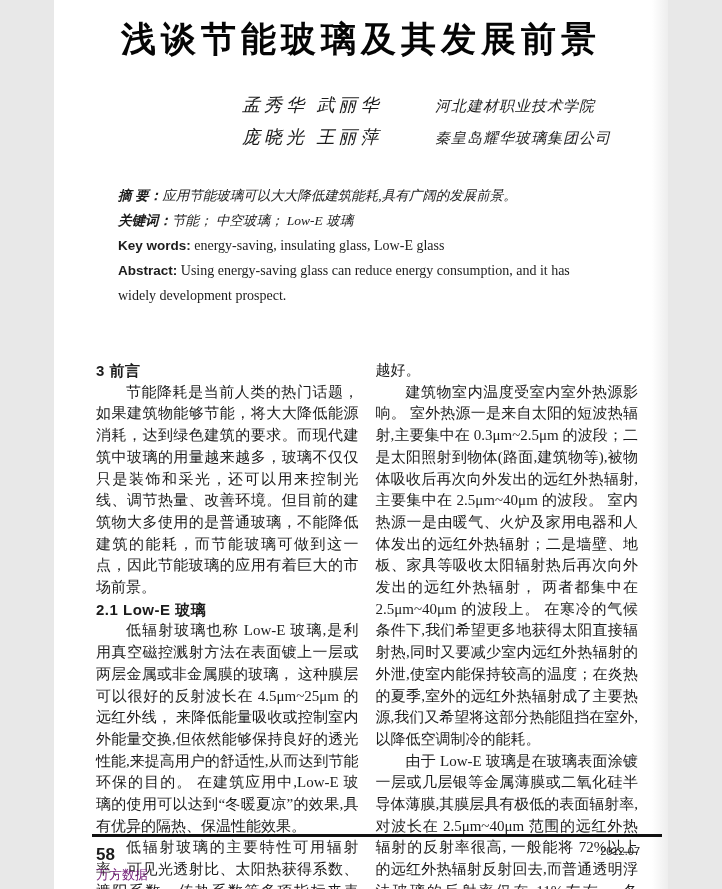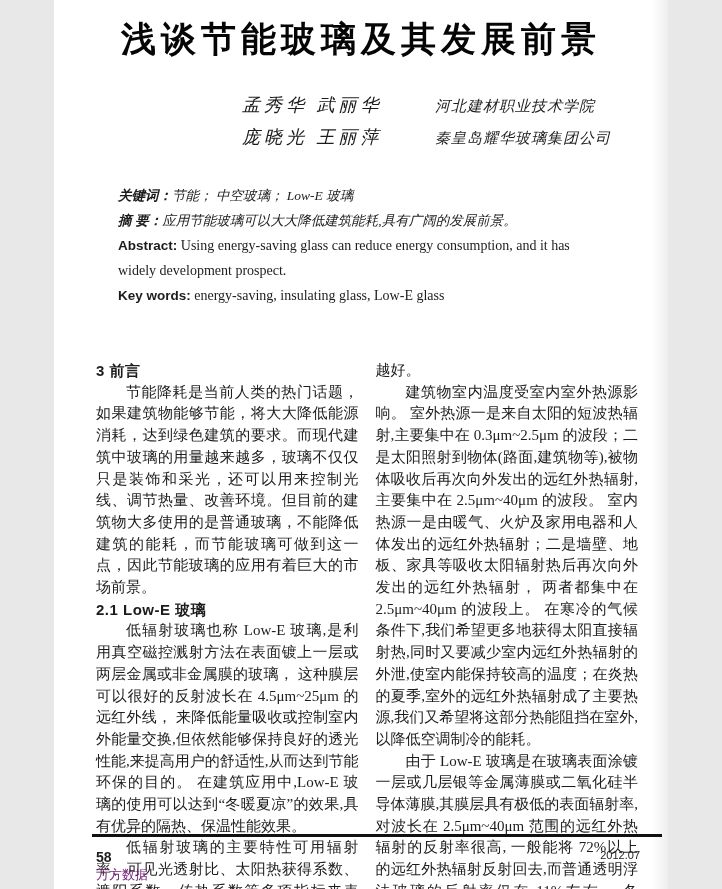--- a/index.html
+++ b/index.html
@@ -91,21 +91,21 @@
     left:38px;right:6px;bottom:52px;
     border-top:3px solid #111;
   }
   .footer{
     position:absolute;
     left:42px;right:28px;bottom:24px;
     display:flex;justify-content:space-between;align-items:flex-start;
   }
   .page-number{
     font-family:"Liberation Sans", sans-serif;
-    font-weight:bold;font-size:14px;
+    font-weight:bold;font-size:17px;
   }
   .issue-date{
     font-family:"Liberation Sans", sans-serif;
     font-weight:normal;font-size:11px;
   }
   .watermark{
     position:absolute;
     left:42px;bottom:5px;
     font-family:"Liberation Sans", sans-serif;
     font-size:13px;color:#701a75;
@@ -120,30 +120,30 @@
 
   <div class="authors">
     <span class="author-names">孟秀华  武丽华</span>
     <span class="author-affil">河北建材职业技术学院</span>
     <span class="author-names">庞晓光  王丽萍</span>
     <span class="author-affil">秦皇岛耀华玻璃集团公司</span>
   </div>
 
   <div class="abstract">
     <div class="zh">
+      <span class="lbl">摘  要：</span><span>应用节能玻璃可以大大降低建筑能耗,具有广阔的发展前景。</span>
+    </div>
+    <div class="zh">
       <span class="lbl">关键词：</span><span>节能； 中空玻璃； Low-E 玻璃</span>
     </div>
-    <div class="zh">
-      <span class="lbl">摘  要：</span><span>应用节能玻璃可以大大降低建筑能耗,具有广阔的发展前景。</span>
+    <div class="en">
+      <span class="lbl">Key words:</span> <span>energy-saving, insulating glass, Low-E glass</span>
     </div>
     <div class="en">
       <span class="lbl">Abstract:</span> <span>Using energy-saving glass can reduce energy consumption, and it has widely development prospect.</span>
-    </div>
-    <div class="en">
-      <span class="lbl">Key words:</span> <span>energy-saving, insulating glass, Low-E glass</span>
     </div>
   </div>
 
   <div class="columns">
     <div class="col">
       <p class="hd">3   前言</p>
       <p>节能降耗是当前人类的热门话题，如果建筑物能够节能，将大大降低能源消耗，达到绿色建筑的要求。而现代建筑中玻璃的用量越来越多，玻璃不仅仅只是装饰和采光，还可以用来控制光线、调节热量、改善环境。但目前的建筑物大多使用的是普通玻璃，不能降低建筑的能耗，而节能玻璃可做到这一点，因此节能玻璃的应用有着巨大的市场前景。</p>
       <p class="hd">2.1   Low-E 玻璃</p>
       <p>低辐射玻璃也称 Low-E 玻璃,是利用真空磁控溅射方法在表面镀上一层或两层金属或非金属膜的玻璃， 这种膜层可以很好的反射波长在 4.5μm~25μm 的远红外线， 来降低能量吸收或控制室内外能量交换,但依然能够保持良好的透光性能,来提高用户的舒适性,从而达到节能环保的目的。 在建筑应用中,Low-E 玻璃的使用可以达到“冬暖夏凉”的效果,具有优异的隔热、保温性能效果。</p>
       <p>低辐射玻璃的主要特性可用辐射率、可见光透射比、太阳热获得系数、遮阳系数、传热系数等多项指标来表示。 辐射率越低,玻璃的保温隔热性能就</p>

